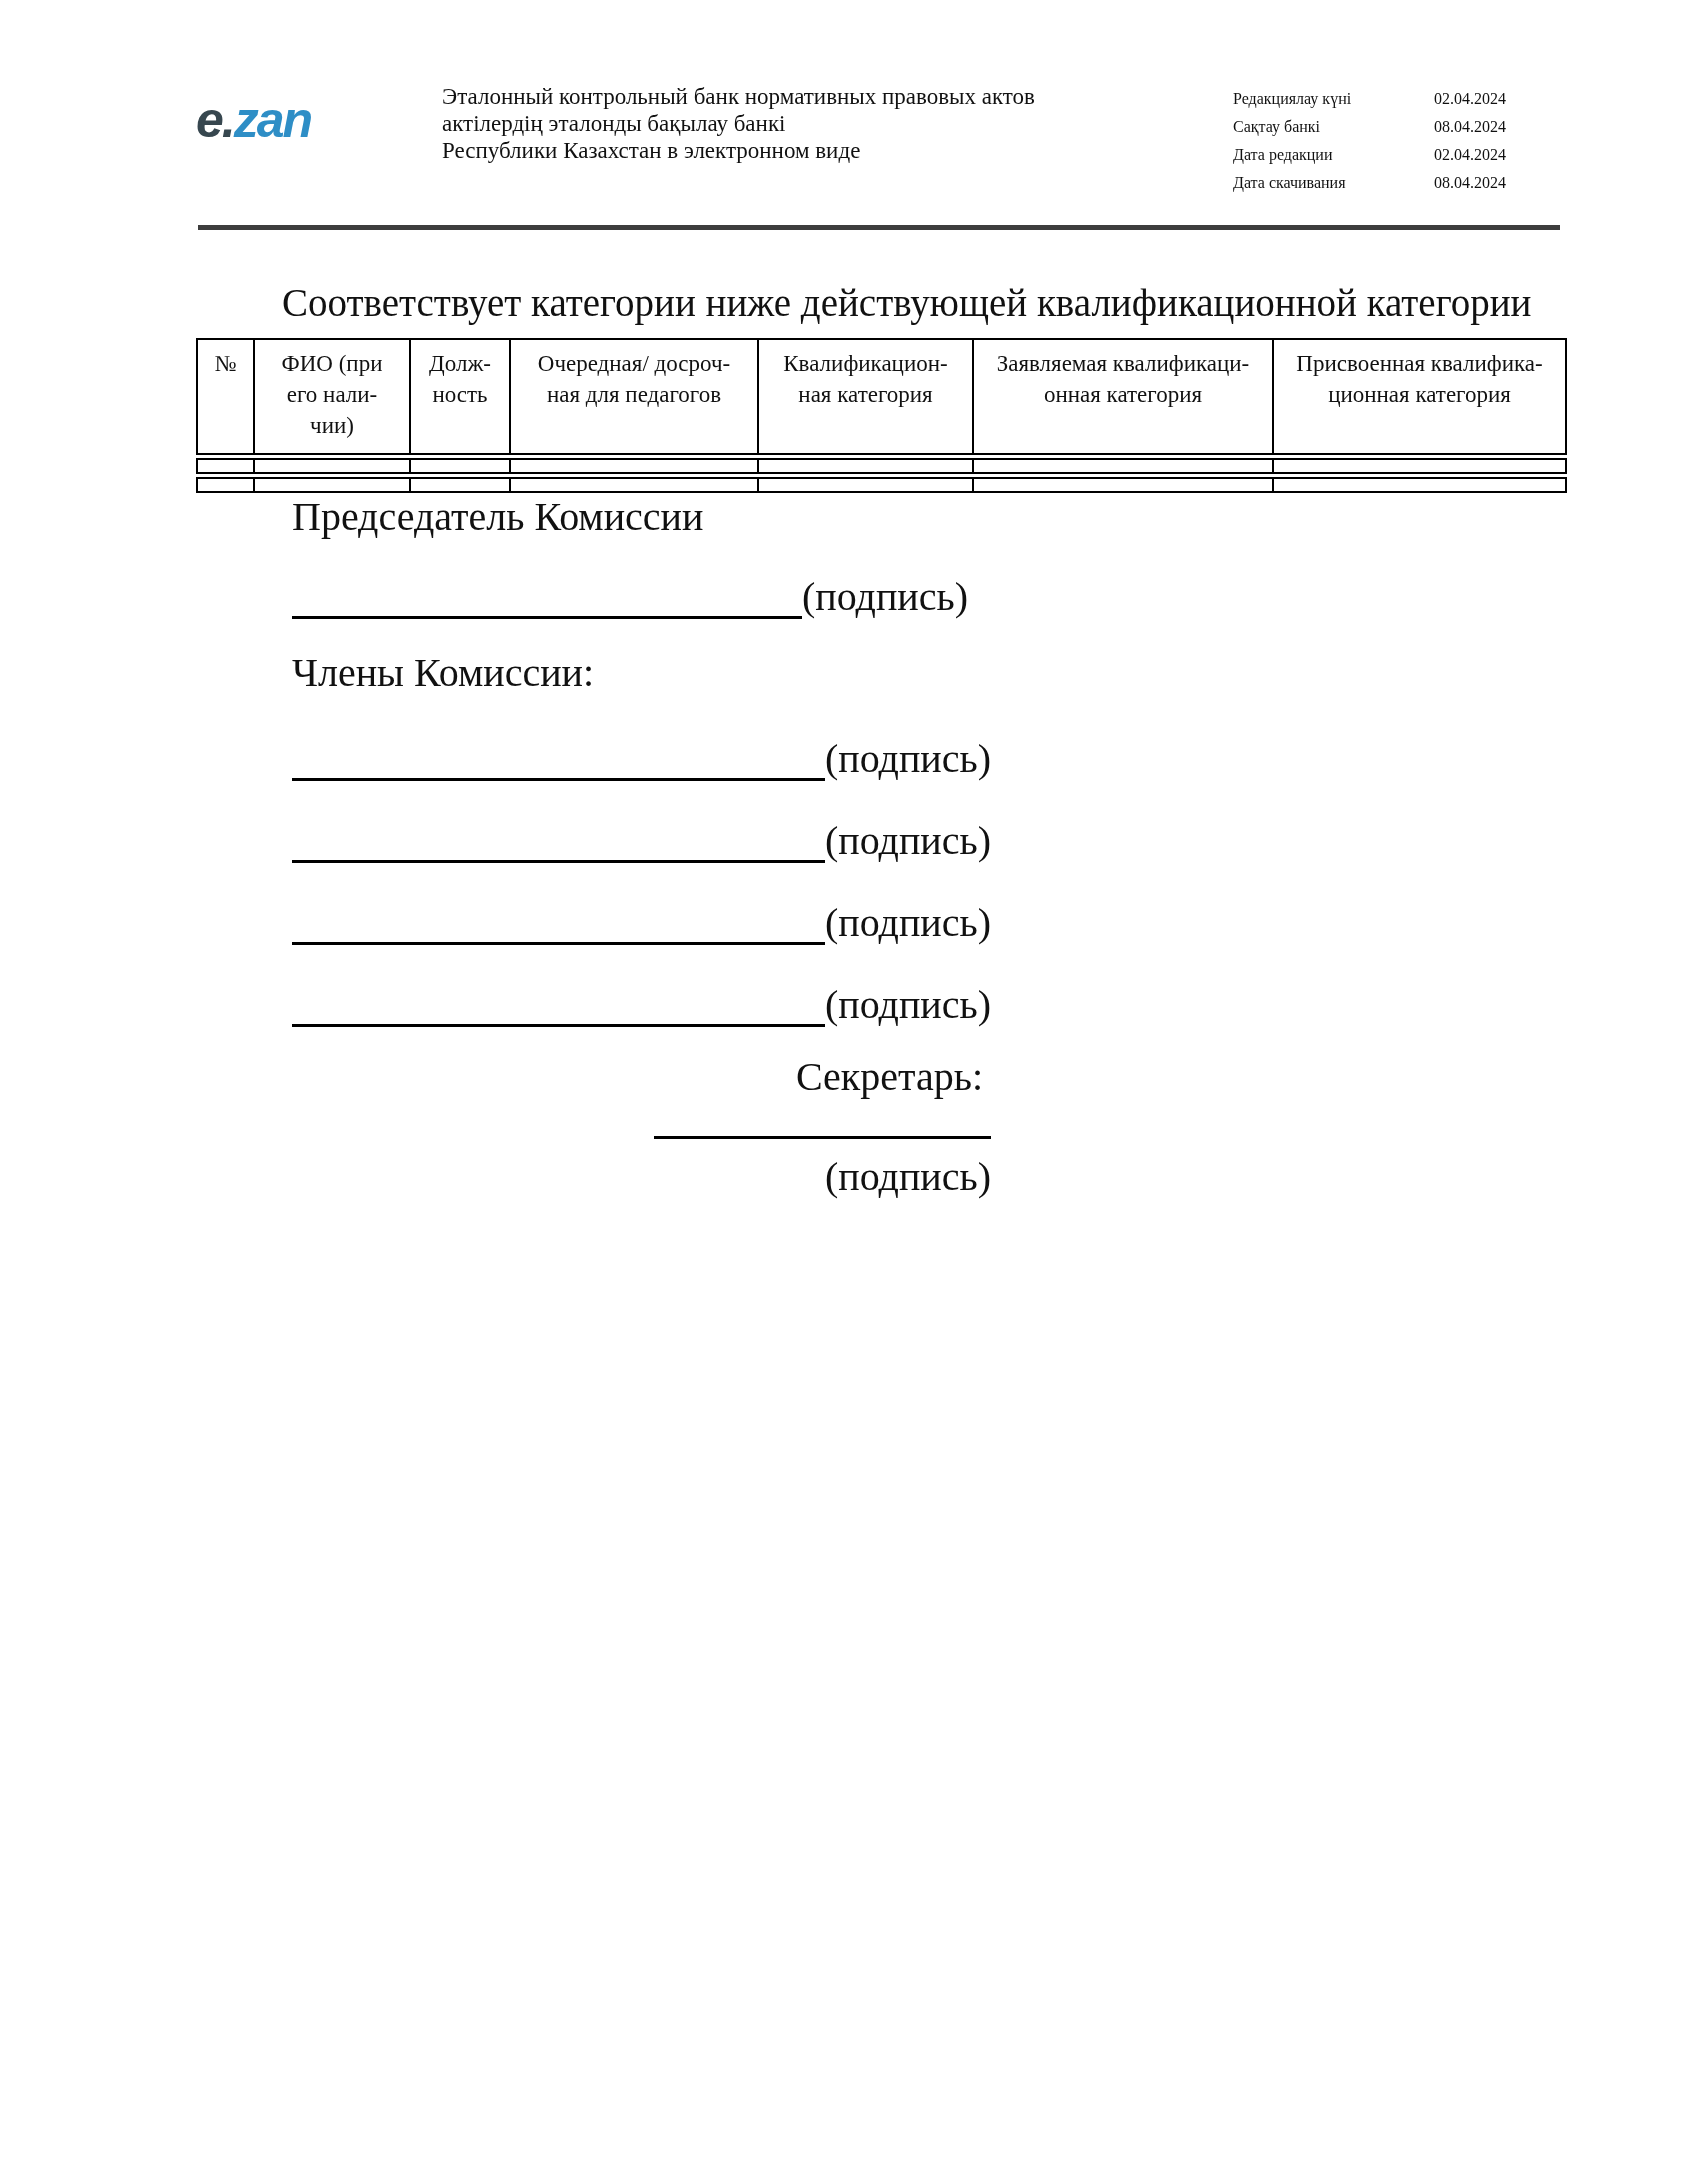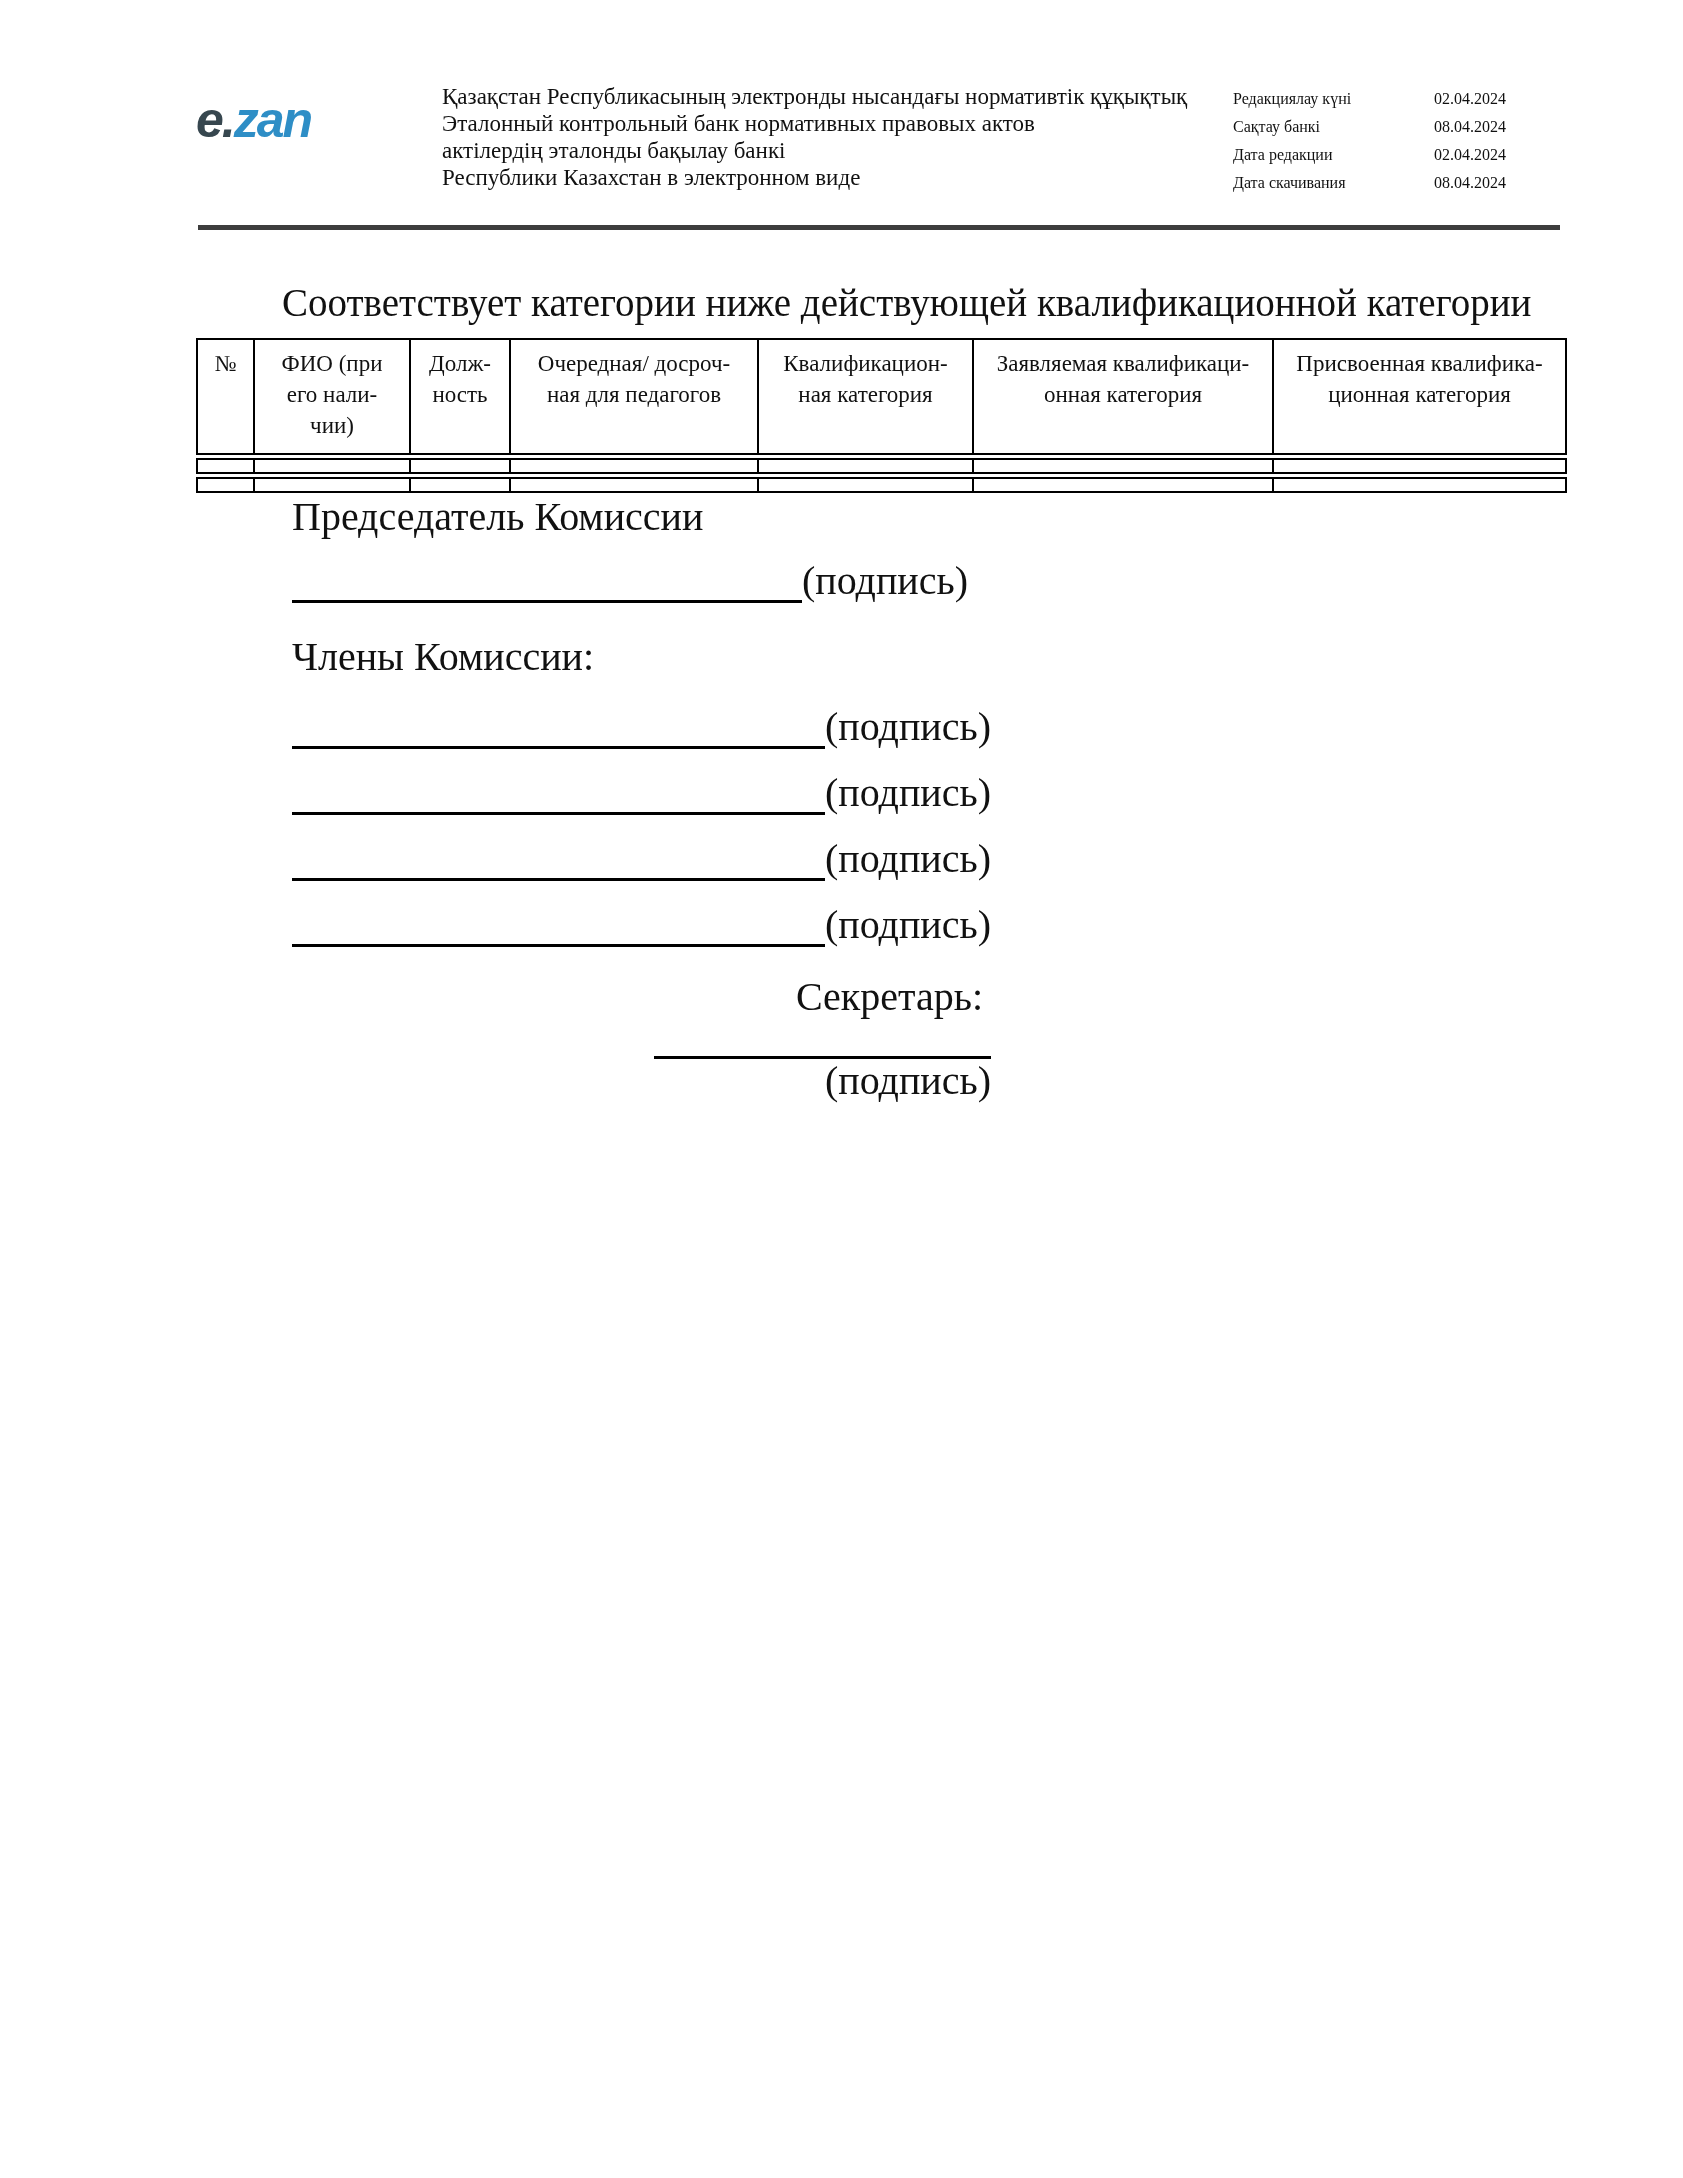--- a/index.html
+++ b/index.html
@@ -115,33 +115,32 @@
   .sig-row.secretary-row { margin-top: 28px; flex-direction: column; }
   .sig-line {
     display: inline-block;
     border-bottom: 3px solid #000;
     height: 40px;
   }
   .w-chair { width: 510px; }
   .w-member { width: 533px; }
   .w-sec { width: 337px; }
   .sig-inline-label { margin-right: 8px; }
-  .sig-caption { white-space: nowrap; }
+  .sig-caption { white-space: nowrap; margin-top: 16px; }
 </style>
 </head>
 <body>
 
 <div class="page">
 
   <div class="logo">
     <span class="logo-e">e.</span><span class="logo-zan">zan</span>
   </div>
 
   <div class="bank-title">
-    <div>Қазақстан Республикасының электронды нысандағы нормативтік құқықтық</div>
     <div>Эталонный контрольный банк нормативных правовых актов</div>
     <div>актілердің эталонды бақылау банкі</div>
     <div>Республики Казахстан в электронном виде</div>
   </div>
 
   <div class="meta">
     <div class="meta-row">
       <span class="meta-label">Редакциялау күні</span>
       <span class="meta-value">02.04.2024</span>
     </div>

